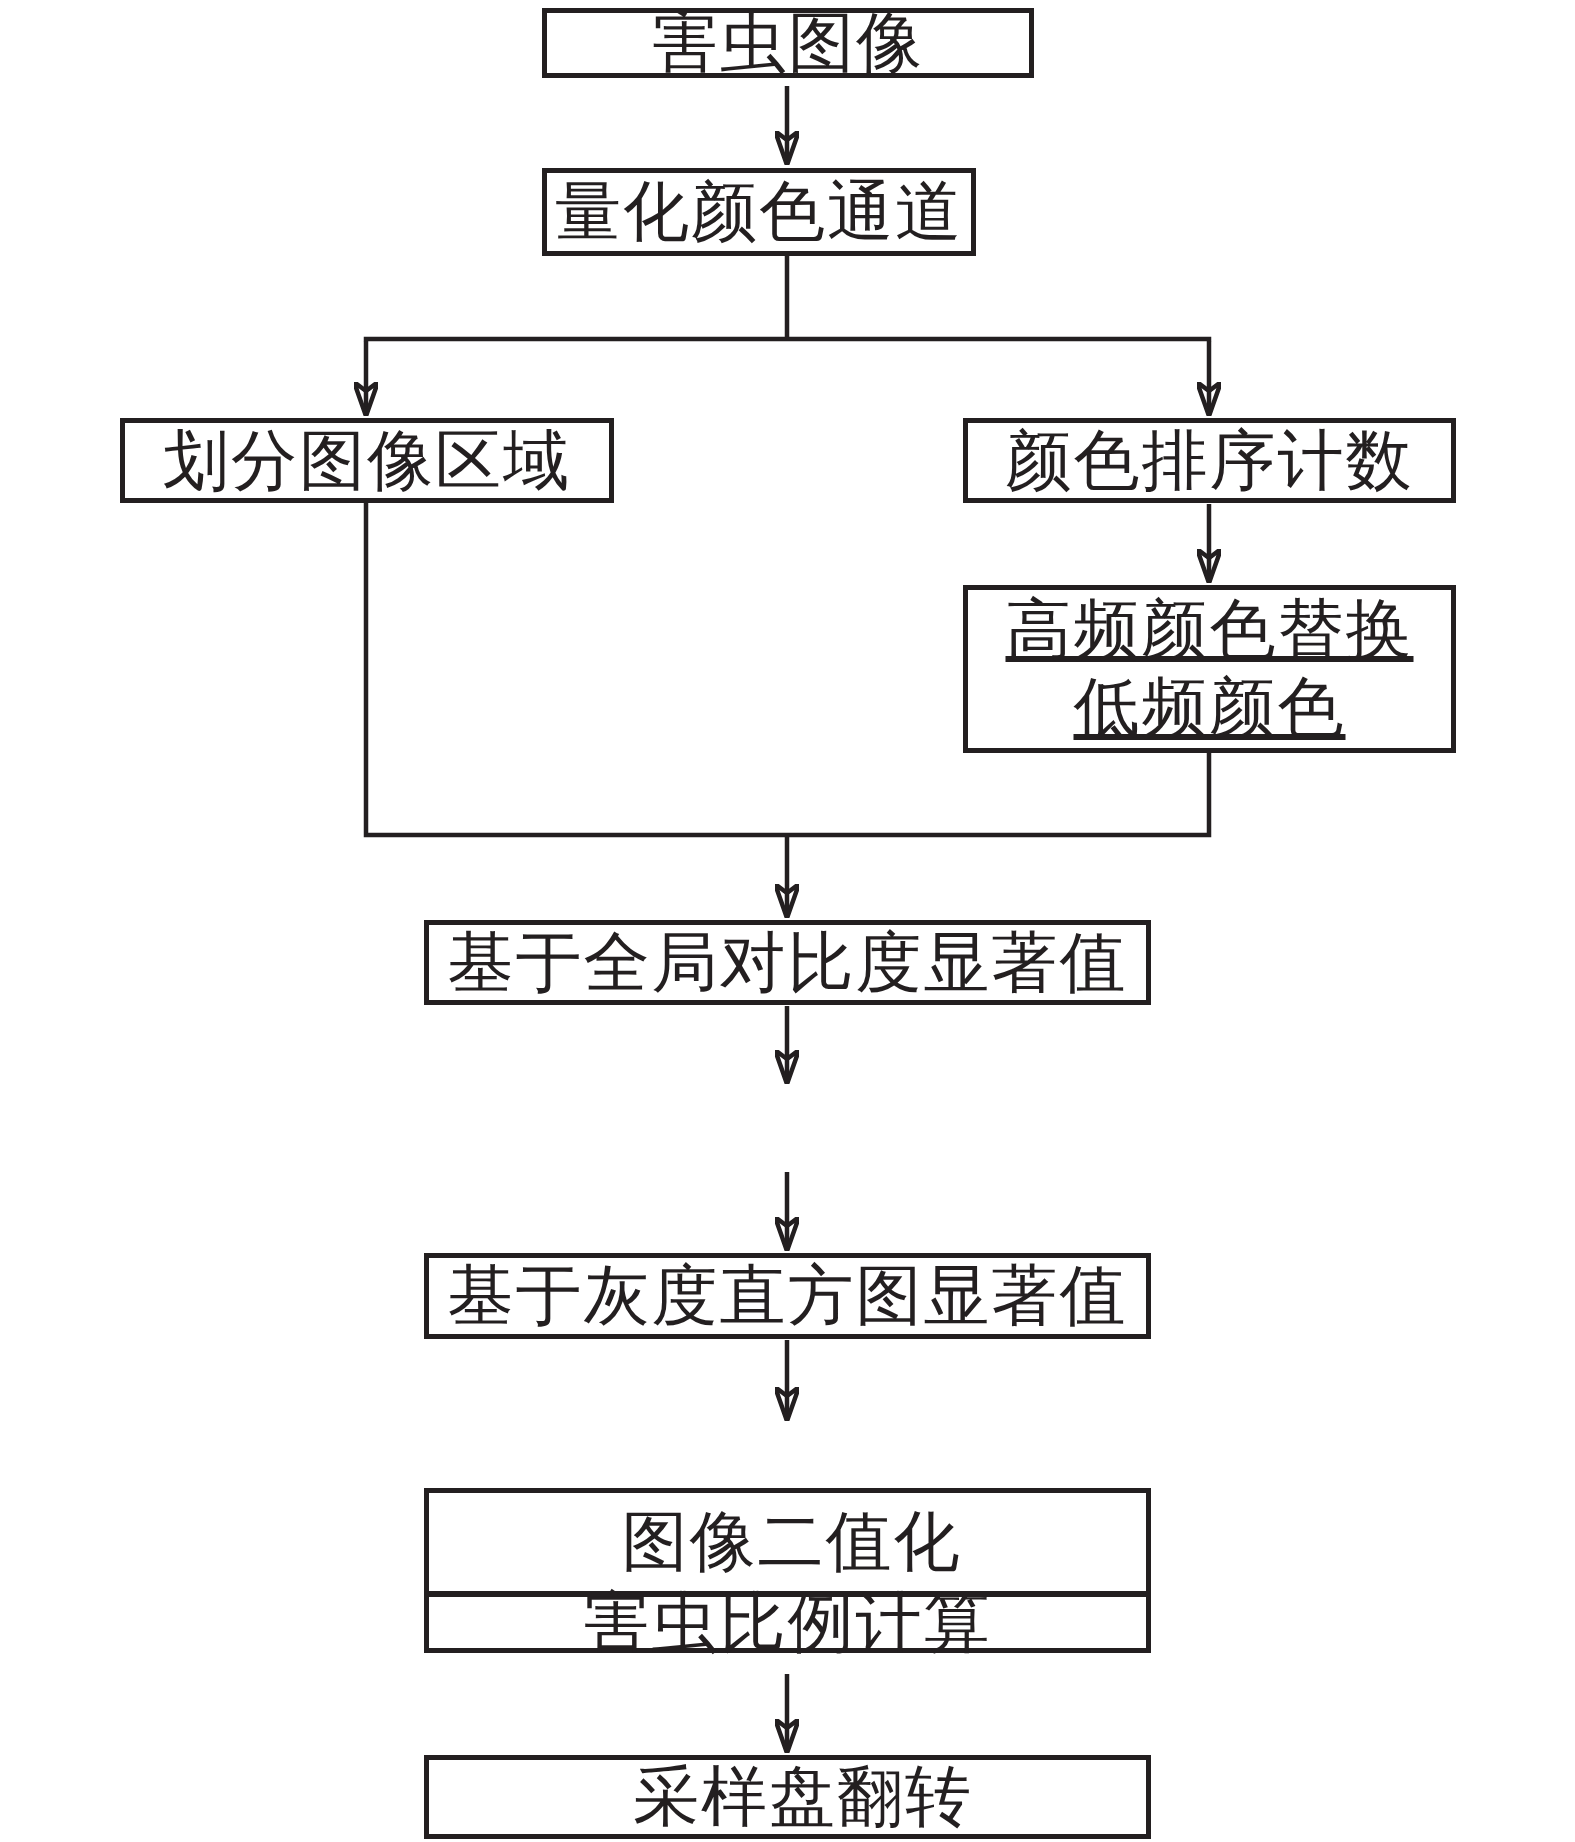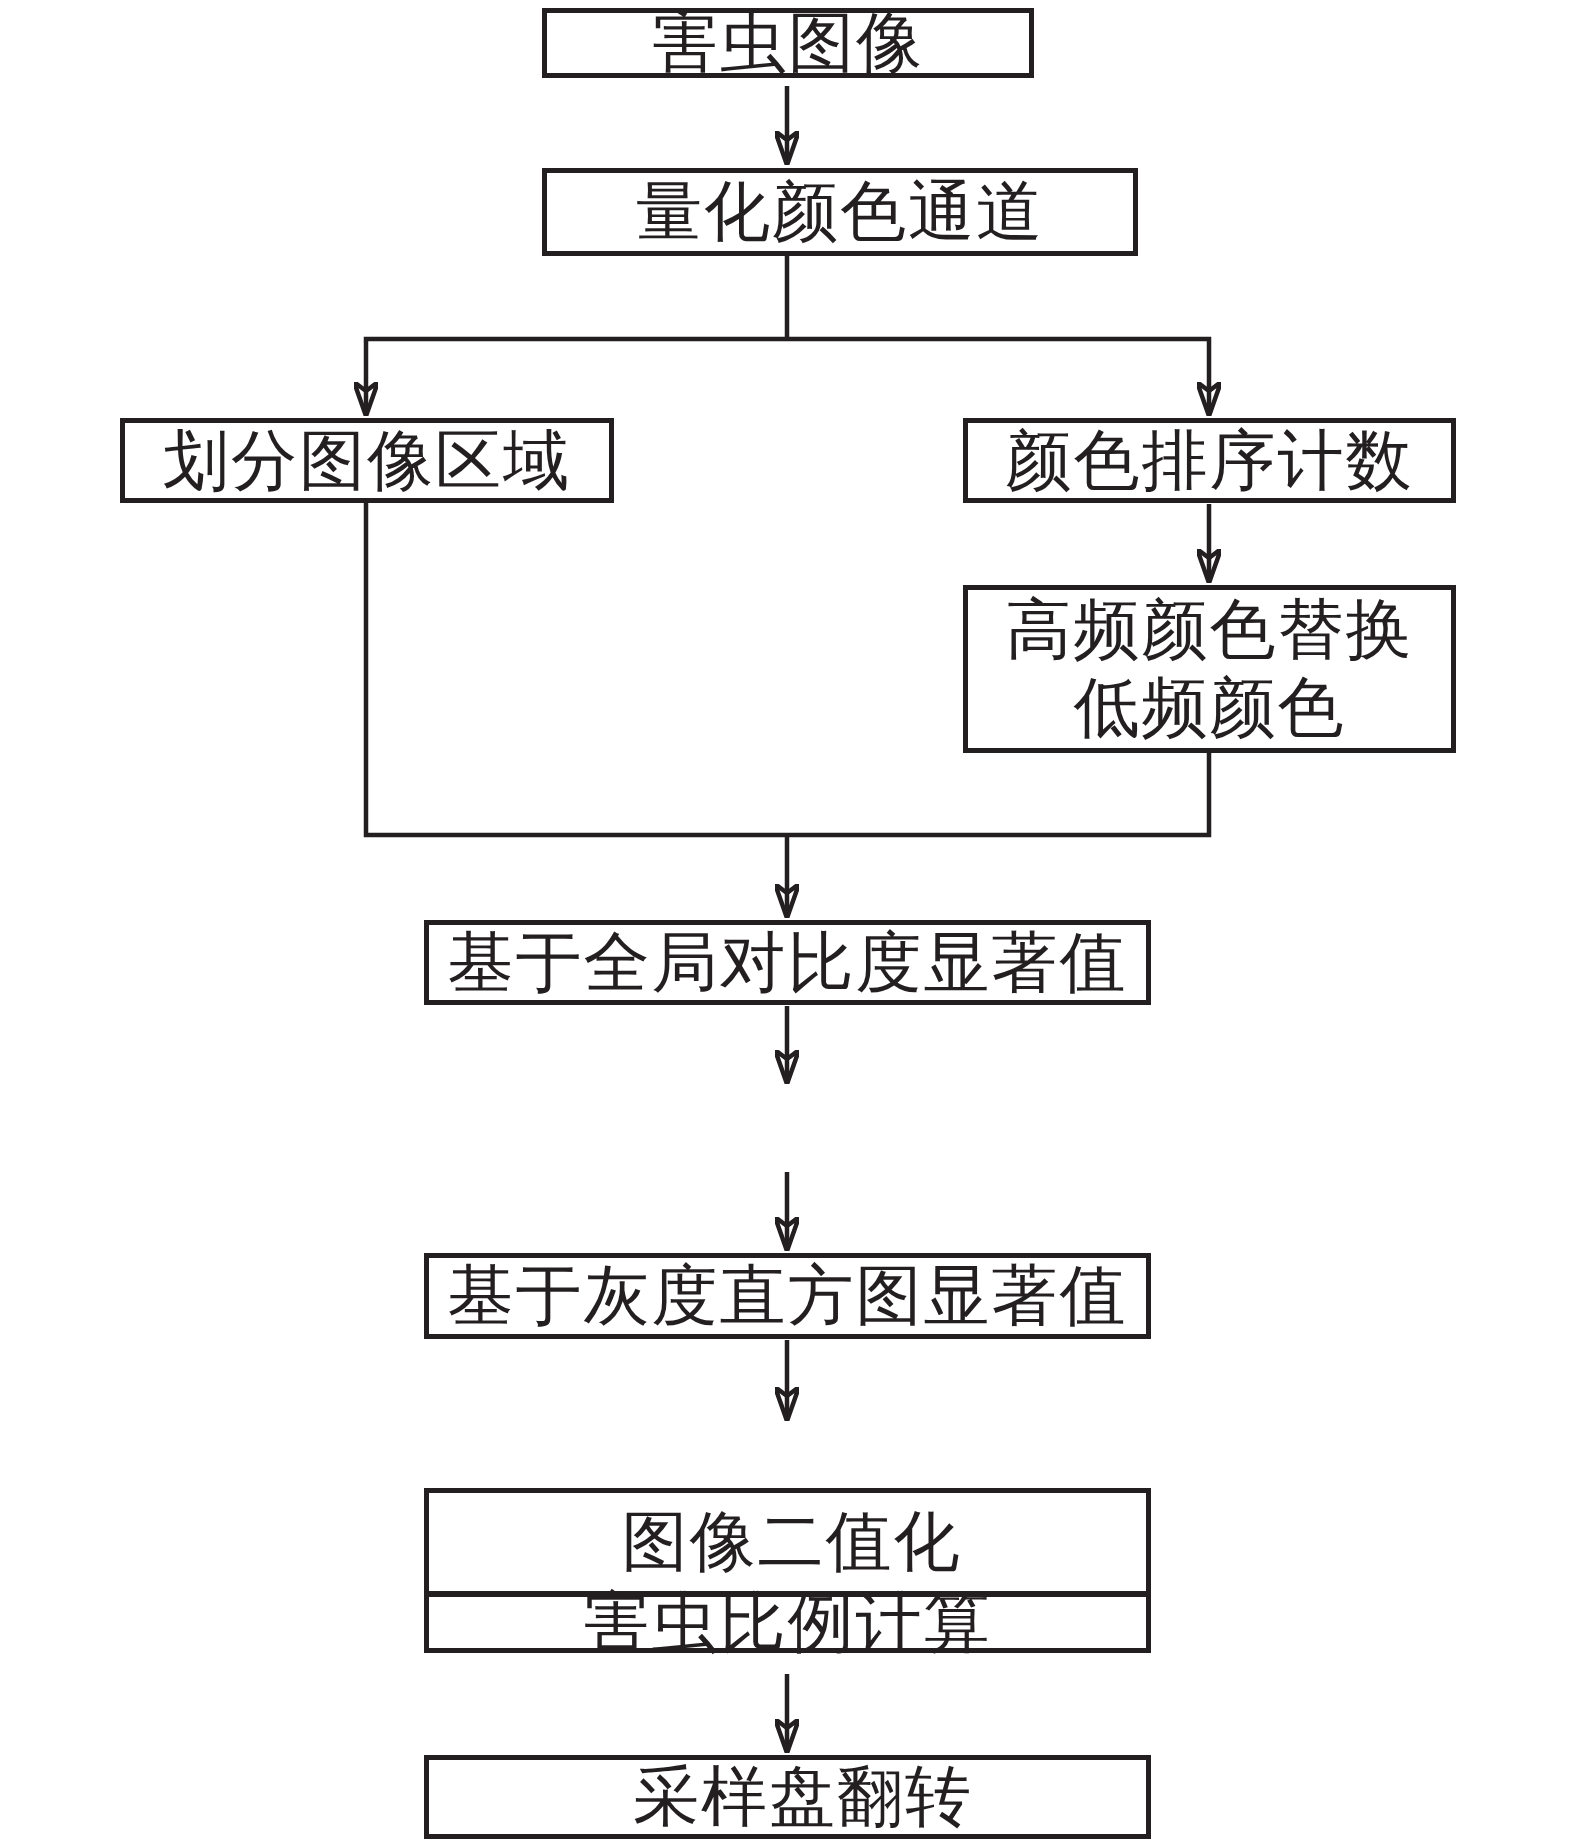--- a/index.html
+++ b/index.html
@@ -72,33 +72,33 @@
     <path d="M787 1172 V1250" marker-end="url(#arrow)"></path>
     <path d="M787 1340 V1420" marker-end="url(#arrow)"></path>
     <path d="M787 1508 V1589" marker-end="url(#arrow)"></path>
     <path d="M787 1674 V1752" marker-end="url(#arrow)"></path>
   </svg>
 
   <div class="node" style="left:542px; top:8px; width:492px; height:70px;">
     <span>害虫图像</span>
   </div>
 
-  <div class="node" style="left:542px; top:168px; width:596px; height:88px;">
+  <div class="node" style="left:542px; top:168px; width:434px; height:88px;">
     <span>量化颜色通道</span>
   </div>
 
   <div class="node" style="left:120px; top:418px; width:494px; height:85px;text-align:right;">
     <span>划分图像区域</span>
   </div>
 
   <div class="node" style="left:963px; top:418px; width:493px; height:85px;">
     <span>颜色排序计数</span>
   </div>
 
-  <div class="node" style="left:963px; top:585px; width:493px; height:168px;">
+  <div class="node" style="left:963px; top:585px; width:493px; height:168px;text-decoration:underline;">
     <span>高频颜色替换</span>
     <span>低频颜色</span>
   </div>
 
   <div class="node" style="left:424px; top:920px; width:727px; height:85px;">
     <span>基于全局对比度显著值</span>
   </div>
 
 
   <div class="node" style="left:424px; top:1253px; width:727px; height:86px;">

